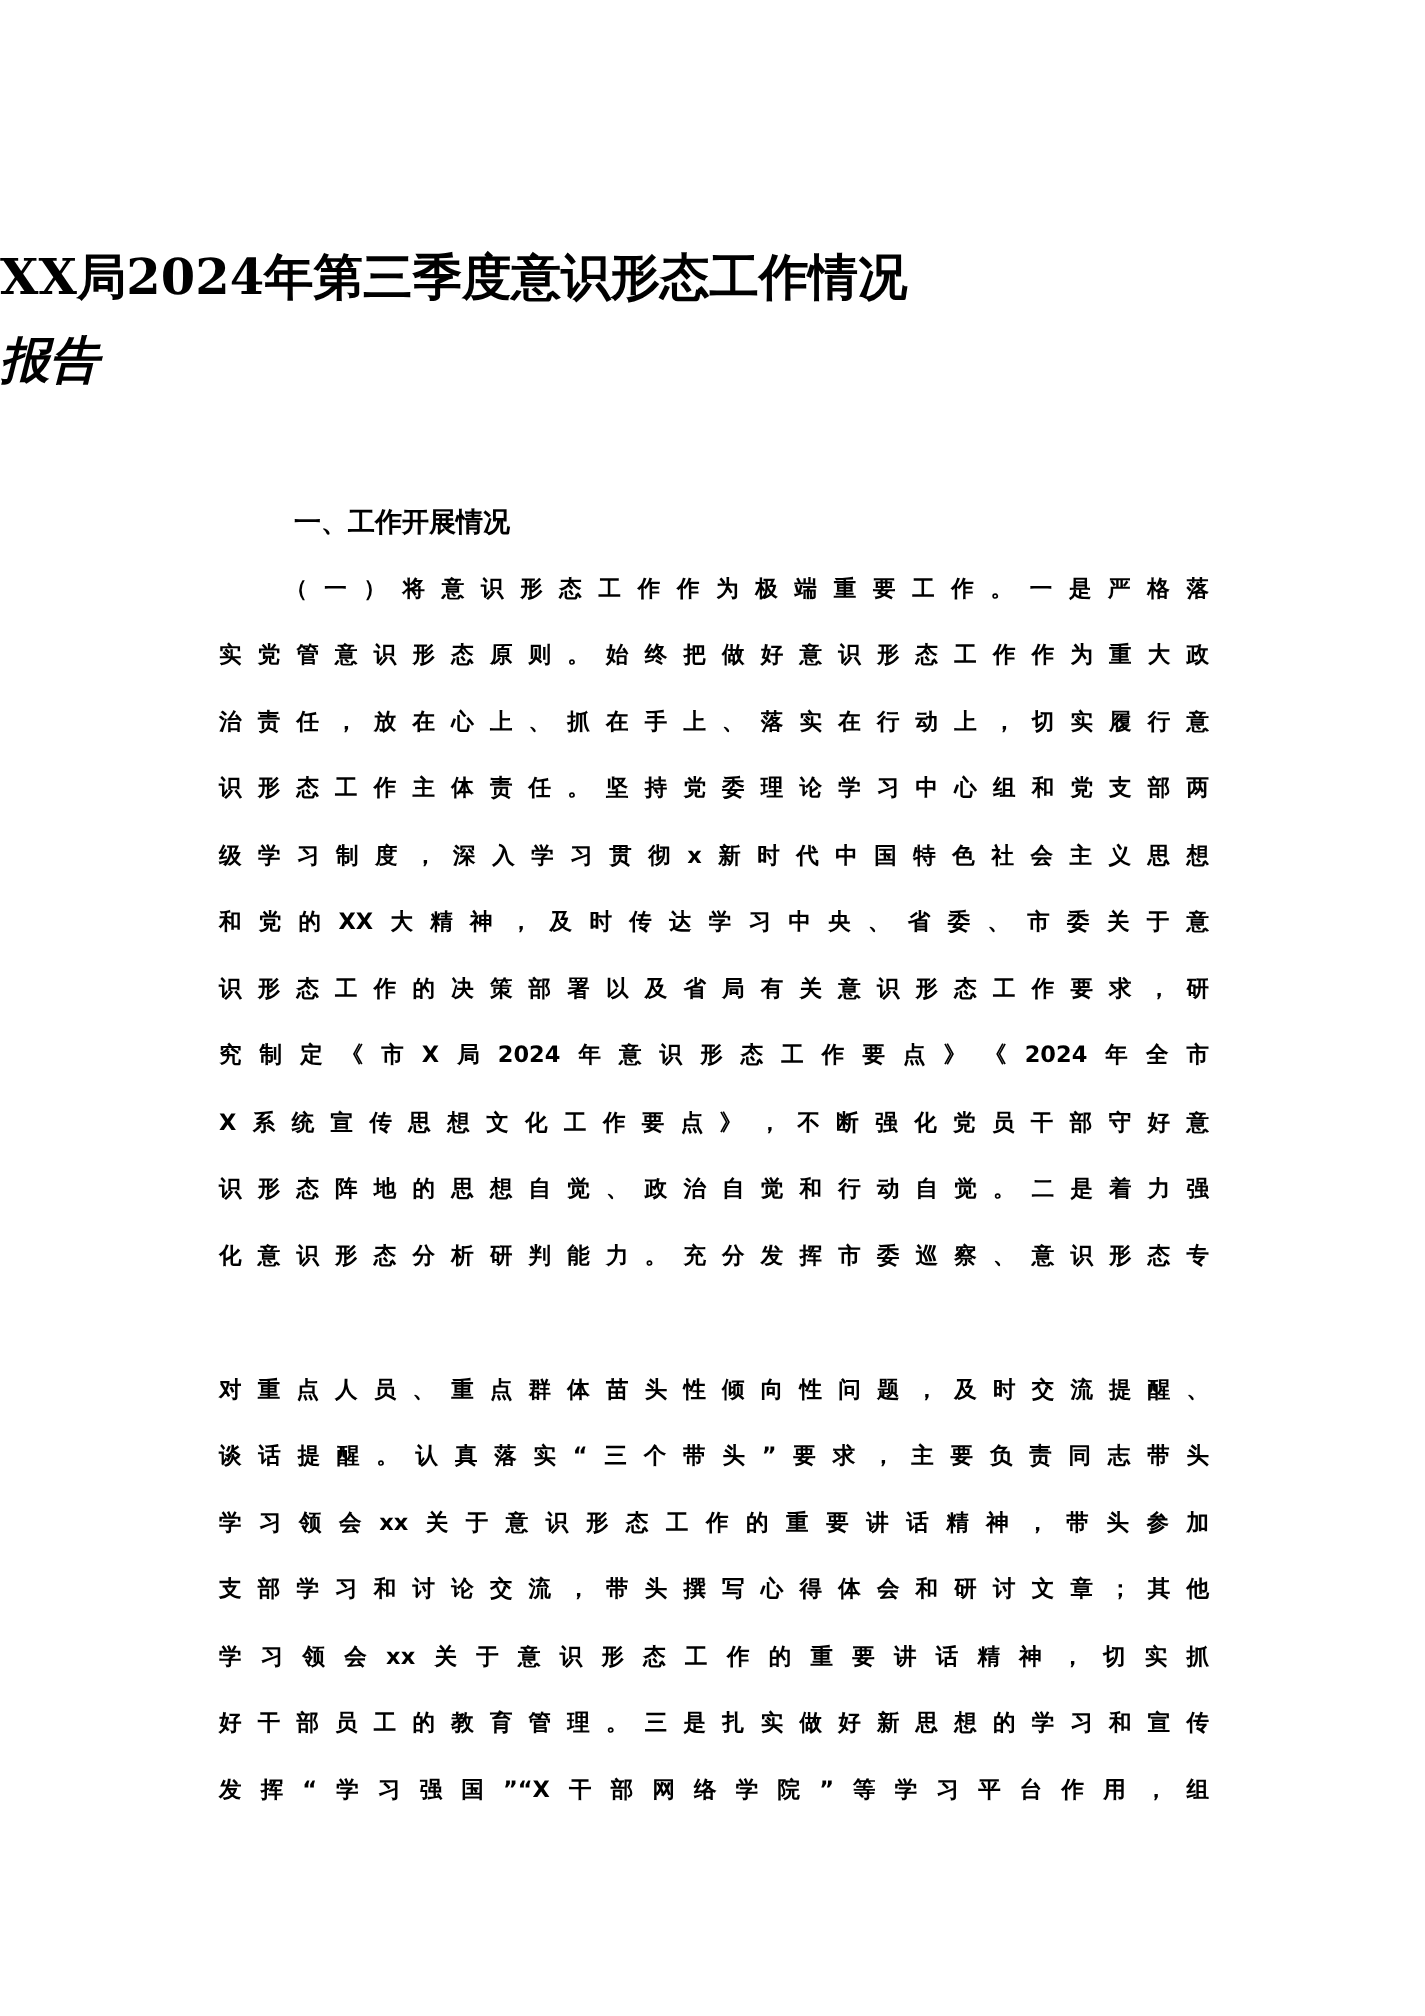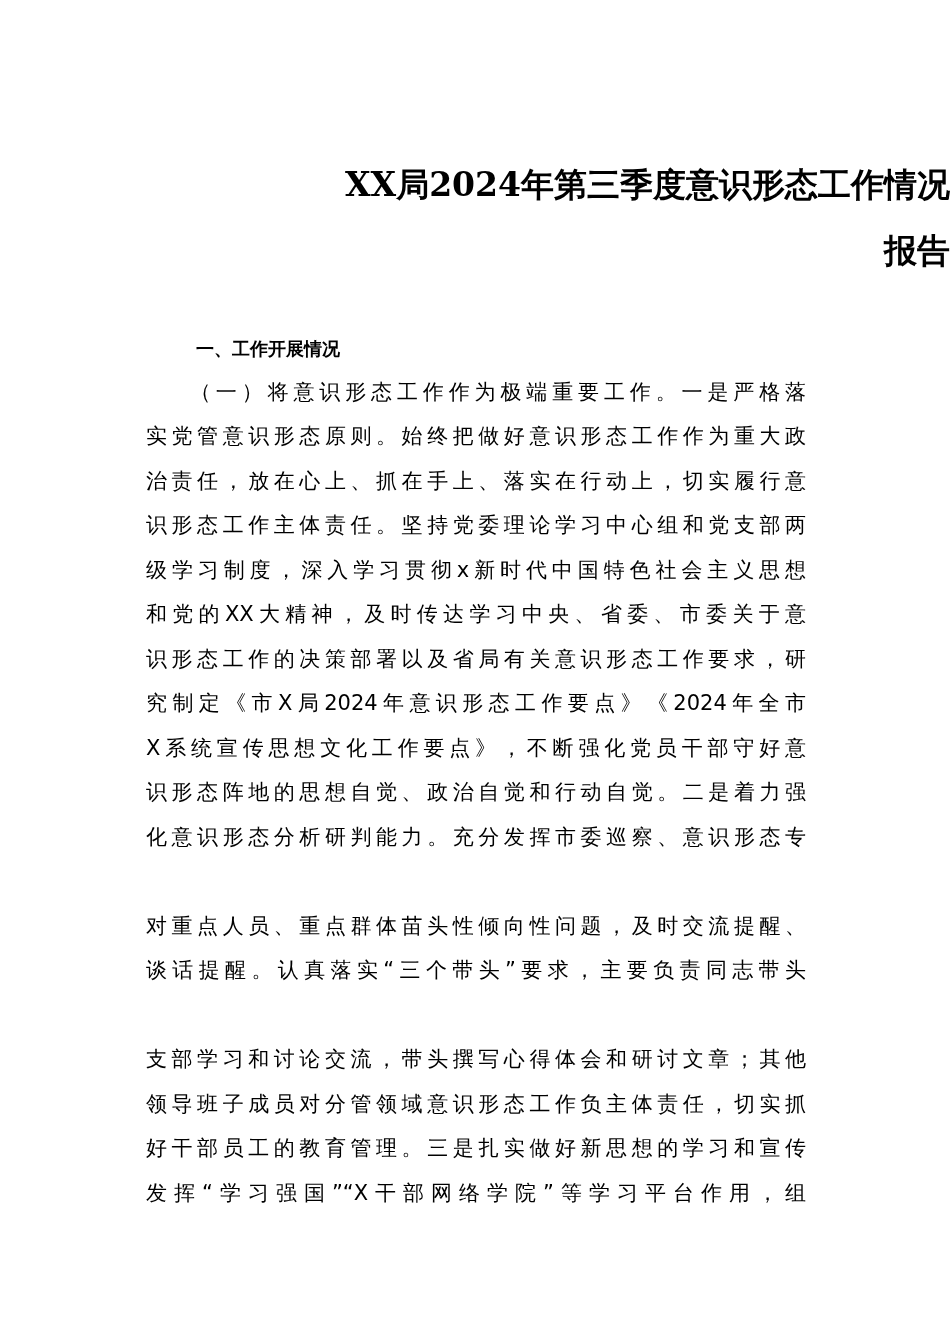--- a/index.html
+++ b/index.html
@@ -1,28 +1,28 @@
 <!DOCTYPE html>
 <html><head>
 <meta charset="utf-8">
 <style>
   html, body { margin: 0; padding: 0; background: #ffffff; }
   body { width: 950px; height: 1344px; position: relative; overflow: hidden;
          font-family: "DejaVu Serif", "Liberation Serif", serif; color: #000; }
   .page { position: absolute; left: 0; top: 0; width: 950px; height: 1344px; background: #fff; }
-  .title { position: absolute; left: 0; width: 950px; text-align: right;
+  .title { position: absolute; left: 0; width: 950px; text-align: left;
            font-family: "DejaVu Serif", "Liberation Serif", serif; font-weight: bold;
            font-size: 33px; line-height: 40px; letter-spacing: 0px; }
   .t1 { top: 165px; }
-  .t2 { top: 231px; }
+  .t2 { top: 220px; font-style: italic; }
   .heading { position: absolute; left: 196px; top: 334px; font-family: "DejaVu Sans", "Liberation Sans", sans-serif;
              font-weight: bold; font-size: 18px; line-height: 30px; }
-  .line { position: absolute; left: 146px; width: 660px; font-size: 21px; line-height: 30px;
+  .line { position: absolute; left: 146px; width: 660px; font-size: 15px; line-height: 30px;
           white-space: nowrap; text-align: justify; text-align-last: justify;
-          font-family: "DejaVu Sans", "Liberation Sans", sans-serif; font-weight: normal; }
+          font-family: "DejaVu Sans", "Liberation Sans", sans-serif; font-weight: bold; }
   .line.first { left: 190px; width: 616px; }
 </style>
 </head>
 <body>
 
 <div class="page">
   <div class="title t1">XX局2024年第三季度意识形态工作情况</div>
   <div class="title t2">报告</div>
   <div class="heading">一、工作开展情况</div>
 
@@ -32,17 +32,18 @@
   <div class="line" style="top:510px">识形态工作主体责任。坚持党委理论学习中心组和党支部两</div>
   <div class="line" style="top:555px">级学习制度，深入学习贯彻x新时代中国特色社会主义思想</div>
   <div class="line" style="top:599px">和党的XX大精神，及时传达学习中央、省委、市委关于意</div>
   <div class="line" style="top:644px">识形态工作的决策部署以及省局有关意识形态工作要求，研</div>
   <div class="line" style="top:688px">究制定《市X局2024年意识形态工作要点》《2024年全市</div>
   <div class="line" style="top:733px">X系统宣传思想文化工作要点》，不断强化党员干部守好意</div>
   <div class="line" style="top:777px">识形态阵地的思想自觉、政治自觉和行动自觉。二是着力强</div>
   <div class="line" style="top:822px">化意识形态分析研判能力。充分发挥市委巡察、意识形态专</div>
   <div class="line" style="top:911px">对重点人员、重点群体苗头性倾向性问题，及时交流提醒、</div>
   <div class="line" style="top:955px">谈话提醒。认真落实“三个带头”要求，主要负责同志带头</div>
+  <div class="line" style="top:1000px">学习领会xx关于意识形态工作的重要讲话精神，带头参加</div>
   <div class="line" style="top:1044px">支部学习和讨论交流，带头撰写心得体会和研讨文章；其他</div>
-  <div class="line" style="top:1089px">领导班子成员对分管领域意识形态工作负主体责任，切实抓</div>
+  <div class="line" style="top:1089px">学习领会xx关于意识形态工作的重要讲话精神，切实抓</div>
   <div class="line" style="top:1133px">好干部员工的教育管理。三是扎实做好新思想的学习和宣传</div>
   <div class="line" style="top:1178px">发挥“学习强国”“X干部网络学院”等学习平台作用，组</div>
 </div>
 
 </body></html>

